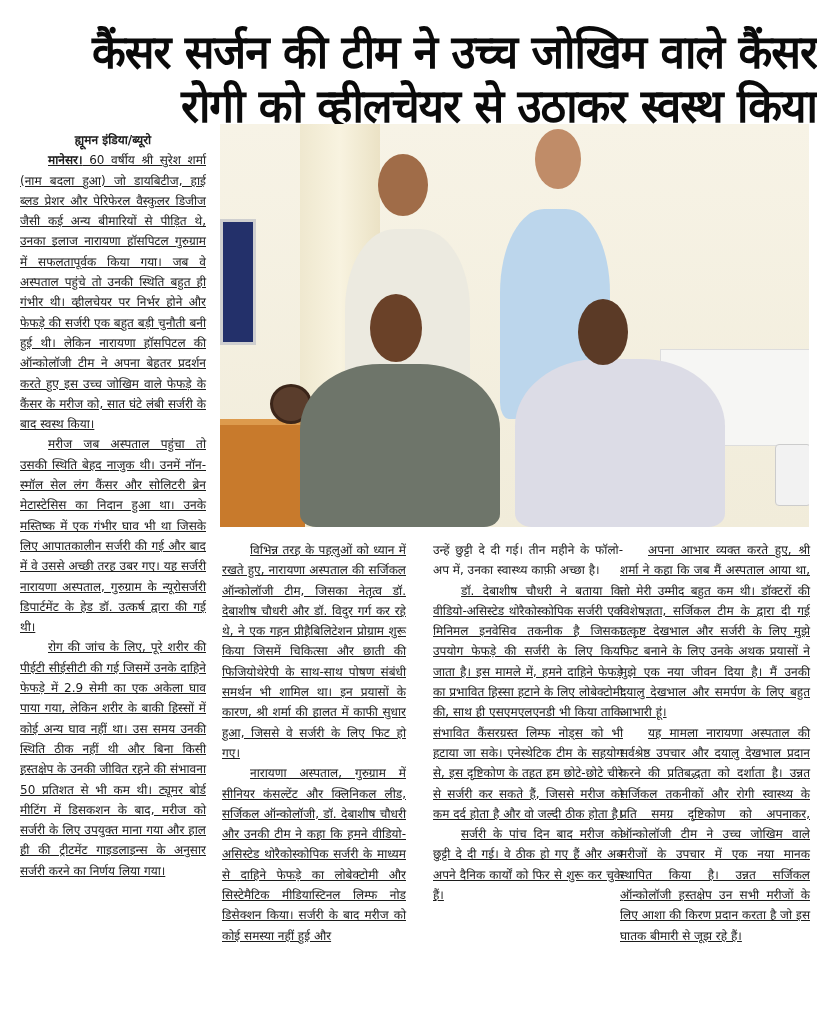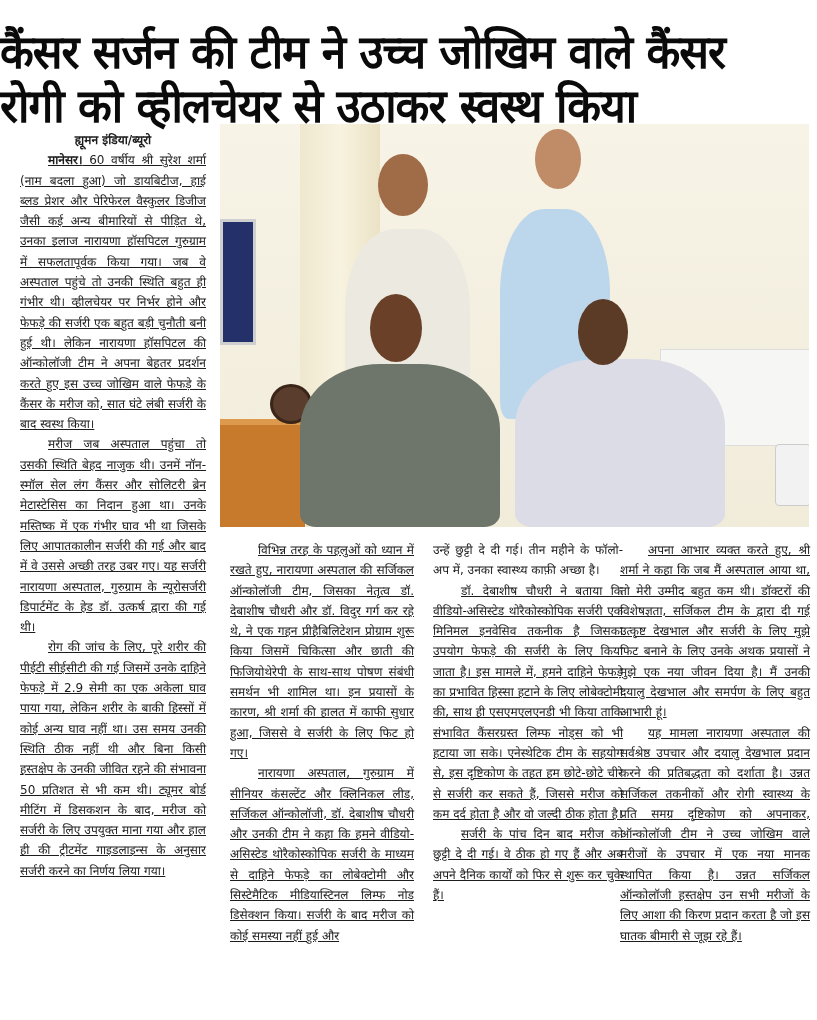--- a/index.html
+++ b/index.html
@@ -3,36 +3,36 @@
 <meta charset="utf-8">
 <style>
   html, body { margin:0; padding:0; }
   body {
     width:817px; height:1020px; background:#ffffff; color:#1a1a1a;
     font-family:"DejaVu Sans", "Liberation Sans", sans-serif;
     position:relative; overflow:hidden;
   }
   .headline {
     position:absolute; left:0; top:4px; width:817px;
-    text-align:left; font-weight:bold; color:#0a0a0a;
+    text-align:right; font-weight:bold; color:#0a0a0a;
     font-family:"DejaVu Sans", sans-serif;
     letter-spacing:-1px;
   }
   .headline .line { display:block; font-size:44px; line-height:54px; transform:scaleY(1.05); }
   .col {
     position:absolute; font-size:12px; line-height:20.3px;
     text-align:justify; color:#1c1c1c;
     font-family:"DejaVu Sans", sans-serif;
   }
   .col p { margin:0; text-indent:0; }
   .col p.ind { text-indent:28px;text-decoration:underline; }
   .byline { font-weight:bold; text-align:center; text-indent:0 !important; }
   .dateline { font-weight:bold; }
   #col1 { left:20px; top:130px; width:186px; }
-  #col2 { left:230px; top:540px; width:184px; }
+  #col2 { left:222px; top:540px; width:184px; }
   #col3 { left:418px; top:540px; width:190px;margin-left:15px; }
   #col4 { left:620px; top:540px; width:190px; }
   .photo {
     position:absolute; left:220px; top:124px; width:589px; height:403px;
     background:#f3efdf; overflow:hidden;
   }
   .photo .wall { position:absolute; inset:0; background:linear-gradient(180deg,#f7f3e6 0%,#f1ecda 100%); }
   .photo .curtain { position:absolute; left:80px; top:0; width:80px; height:403px; background:linear-gradient(90deg,#efe8cf,#f8f3e0,#ebe2c5); }
   .photo .board { position:absolute; left:0; top:95px; width:30px; height:120px; background:#23306a; border:3px solid #cfcfcf; }
   .photo .cabinet { position:absolute; left:0; top:295px; width:85px; height:108px; background:#c87a2c; border-top:6px solid #dd9a4c; }

